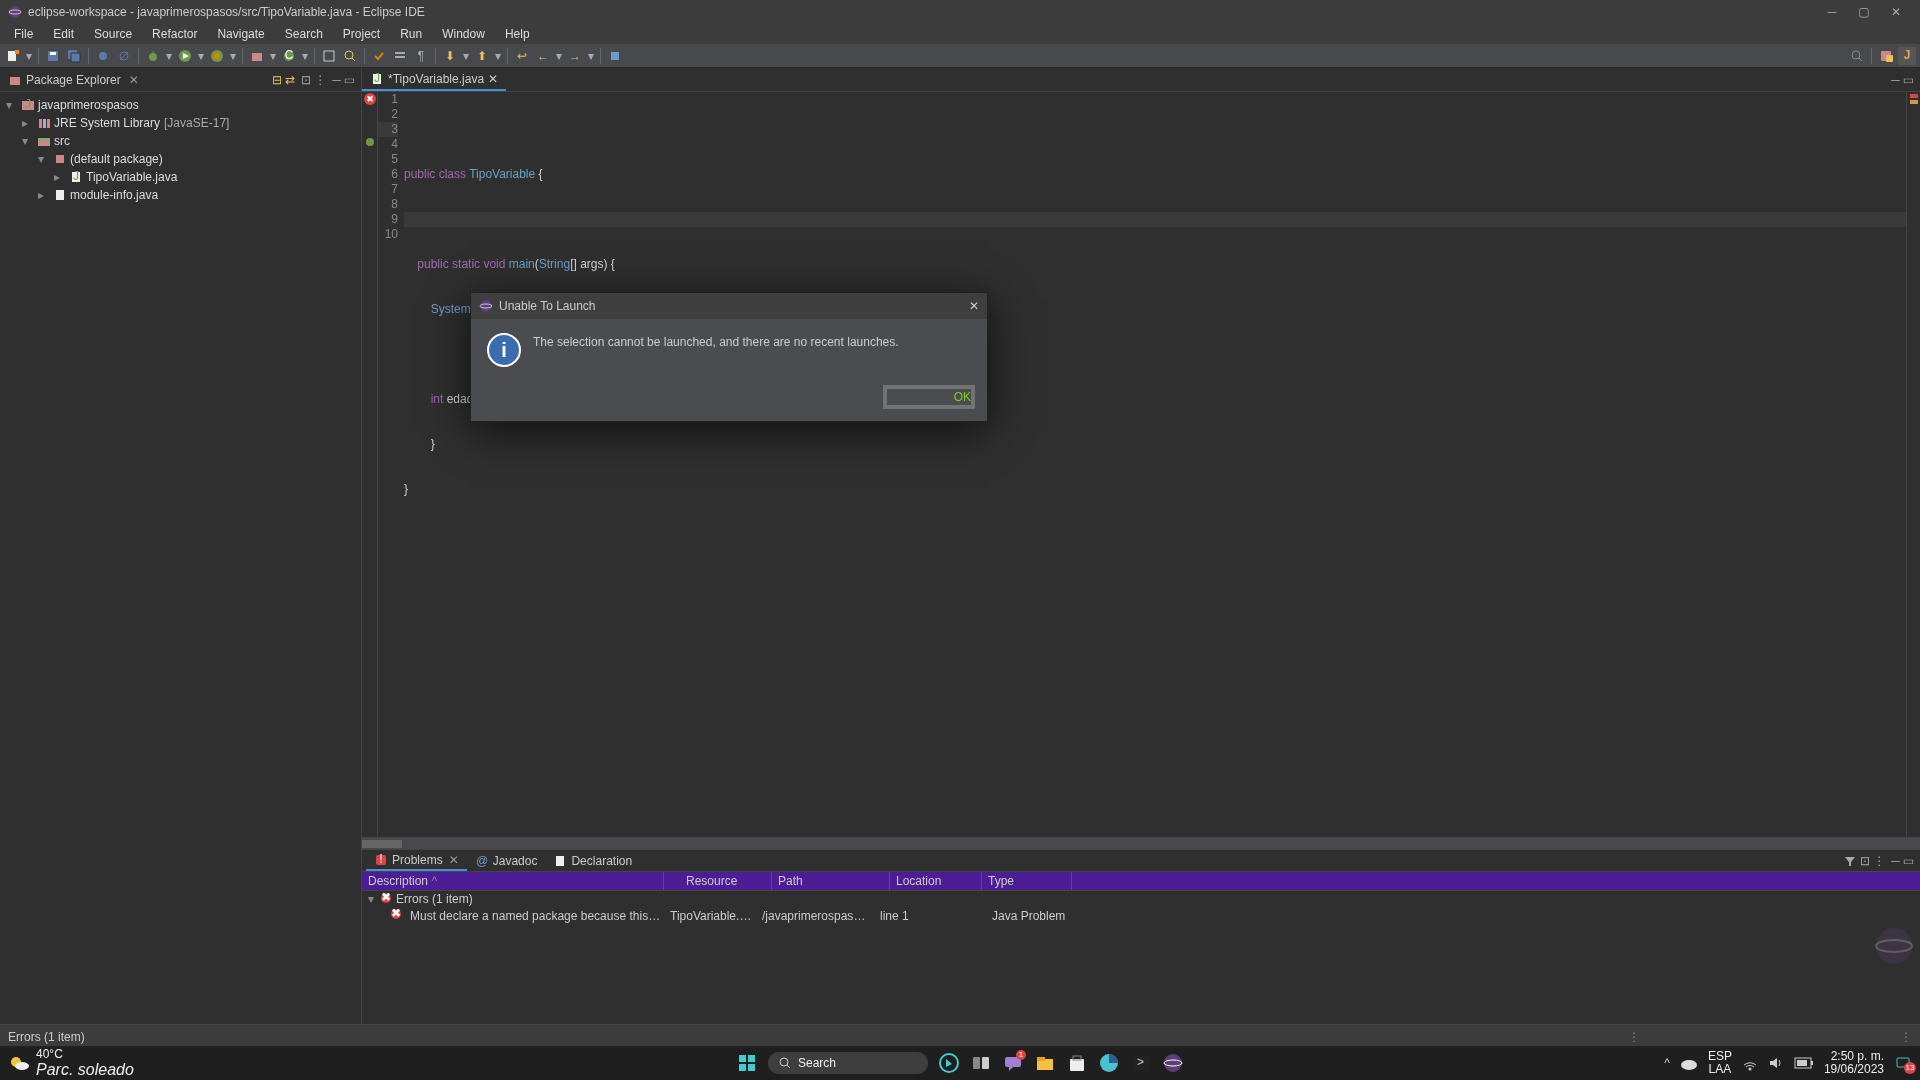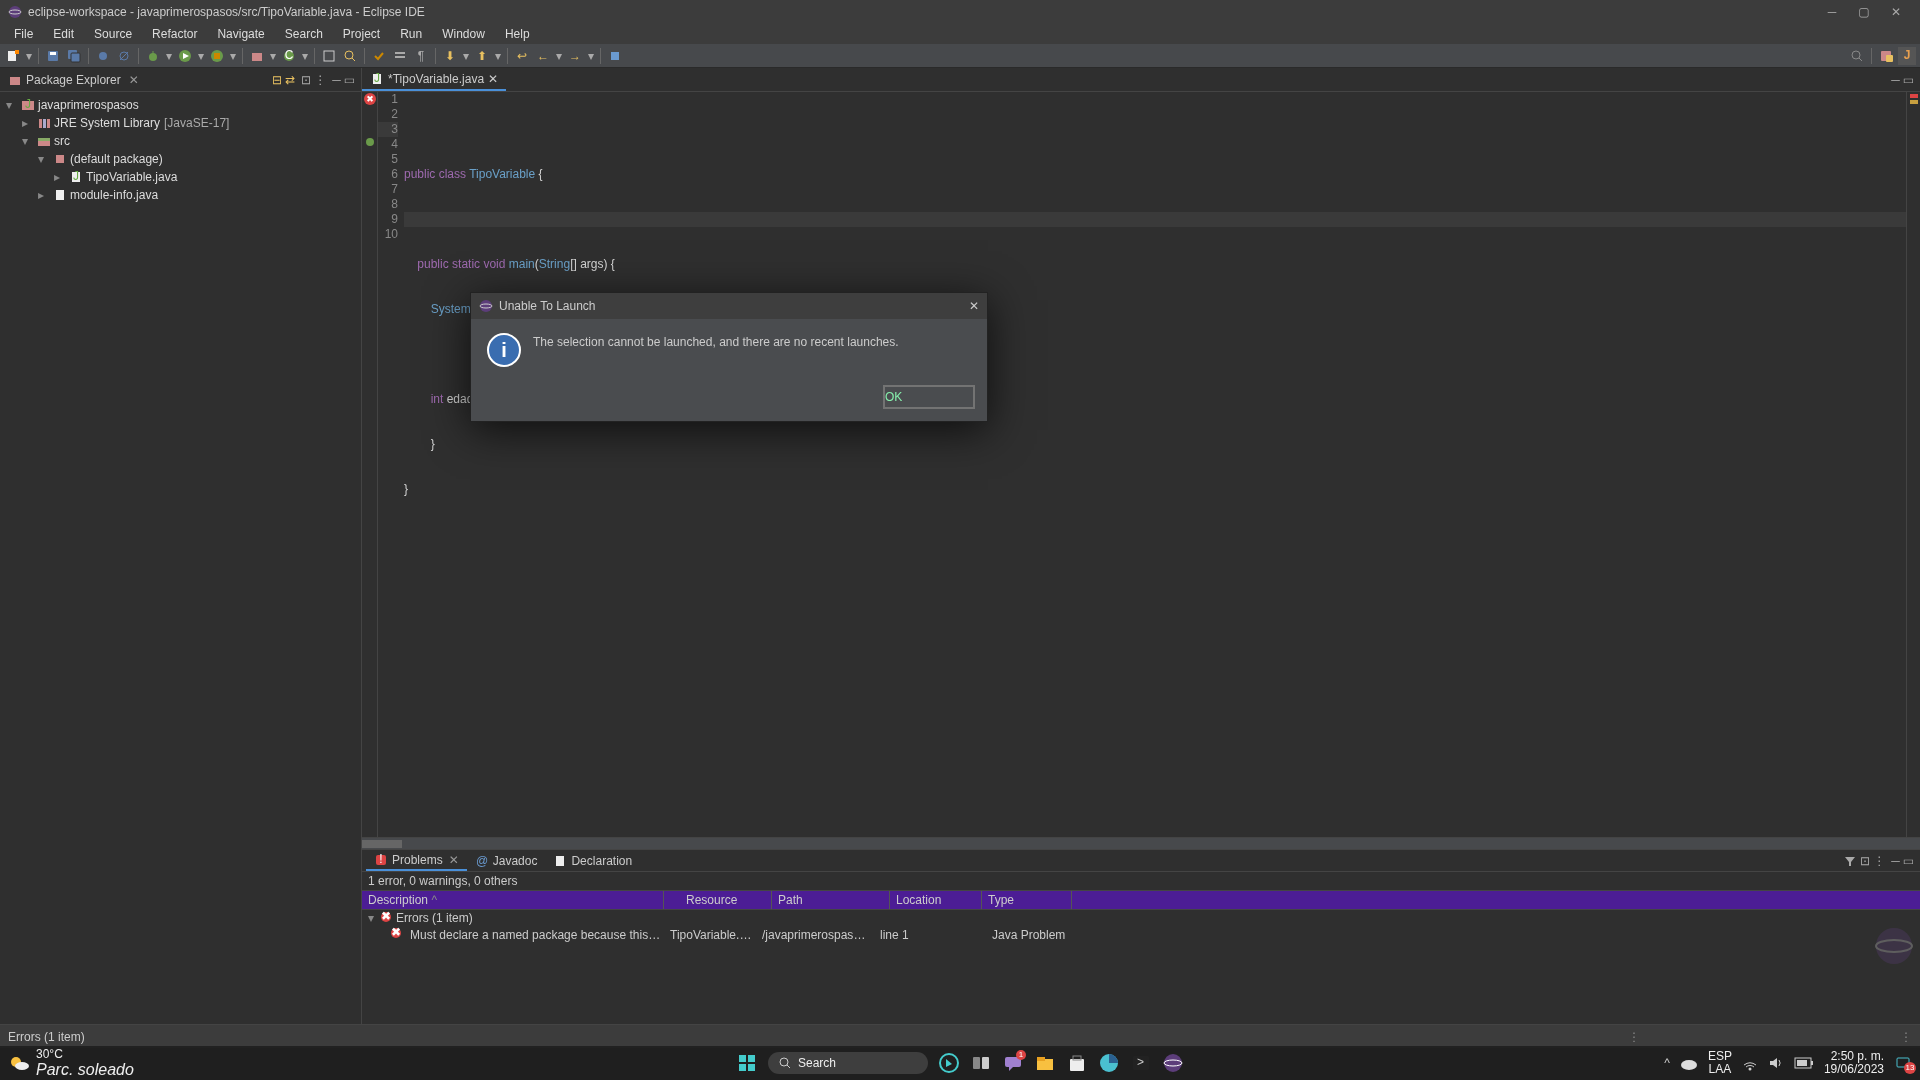--- a/index.html
+++ b/index.html
@@ -106,21 +106,21 @@
 .tb-icon { width: 22px; height: 22px; display:flex; align-items:center; justify-content:center;}
 
 
 .overlay { position: absolute; inset: 0; }
 .dialog { position: absolute; left: 470px; top: 292px; width: 518px; background: #4a4c4f; box-shadow: 0 8px 40px rgba(0,0,0,.7); border: 1px solid #222; }
 .dialog .dlg-title { height: 26px; display:flex; align-items:center; padding:0 8px; background:#3e3e3e;}
 .dialog .dlg-title .spacer { flex:1;}
 .dialog .dlg-body { padding: 14px 16px 10px 16px; display:flex; gap:12px; align-items:flex-start;}
 .dialog .info-icon { width: 34px; height: 34px; border-radius: 50%; background:#3a6db0; border:2px solid #fff; display:flex; align-items:center; justify-content:center; color:#fff; font-size:20px; font-weight:bold;}
 .dialog .dlg-footer { display:flex; justify-content:flex-end; padding: 8px 12px 12px 12px;}
-.dialog .dlg-btn { width: 92px; height: 24px; background:#4a4c4f; border:2px solid #737373; color:#86efac; display:flex; align-items:center; justify-content:flex-start;}
+.dialog .dlg-btn { width: 92px; height: 24px; background:#4a4c4f; border:4px solid #737373; color:#84cc16; display:flex; align-items:center; justify-content:flex-end;}
 
 svg { display: block; }
 </style>
 </head>
 <body>
 
 <div class="titlebar">
   <span class="icon">
     <svg width="14" height="14" viewBox="0 0 14 14">
         <circle cx="7" cy="7" r="6" fill="#5c3d7a"></circle>
@@ -460,21 +460,20 @@
                 <polygon points="2,3 12,3 8,8 8,12 6,12 6,8" fill="#aaa"></polygon>
               </svg>
             </span>
           <span class="tbtn" style="color:#aaa">⊡</span>
           <span class="tbtn" style="color:#aaa">⋮</span>
           <span class="sep"></span>
           <span class="tbtn" style="color:#aaa">─</span>
           <span class="tbtn" style="color:#aaa">▭</span>
         </div>
       </div>
-      <div class="bp-status">1 error, 0 warnings, 0 others</div>
       <div class="bp-table">
         <div class="bp-header">
           <div class="col c1"><span>Description</span> <span style="color:#888;">^</span></div>
           <div class="col c2">Resource</div>
           <div class="col c3">Path</div>
           <div class="col c4">Location</div>
           <div class="col c5">Type</div>
         </div>
         <div class="bp-rows">
           <div class="bp-row">
@@ -545,21 +544,21 @@
 
 <div class="taskbar">
   <div class="weather">
     <span>
         <svg width="22" height="22">
           <circle cx="8" cy="10" r="5" fill="#f8c040"></circle>
           <ellipse cx="14" cy="14" rx="7" ry="4" fill="#eee"></ellipse>
         </svg>
       </span>
     <div>
-      <div>30°C</div>
+      <div>40°C</div>
       <div style="font-size:16px;font-style:italic;">Parc. soleado</div>
     </div>
   </div>
   <div class="center">
     <span class="tb-icon">
         <svg width="20" height="20">
           <rect x="2" y="2" width="7" height="7" fill="#4cc"></rect>
           <rect x="11" y="2" width="7" height="7" fill="#4cc"></rect>
           <rect x="2" y="11" width="7" height="7" fill="#4cc"></rect>
           <rect x="11" y="11" width="7" height="7" fill="#4cc"></rect>

